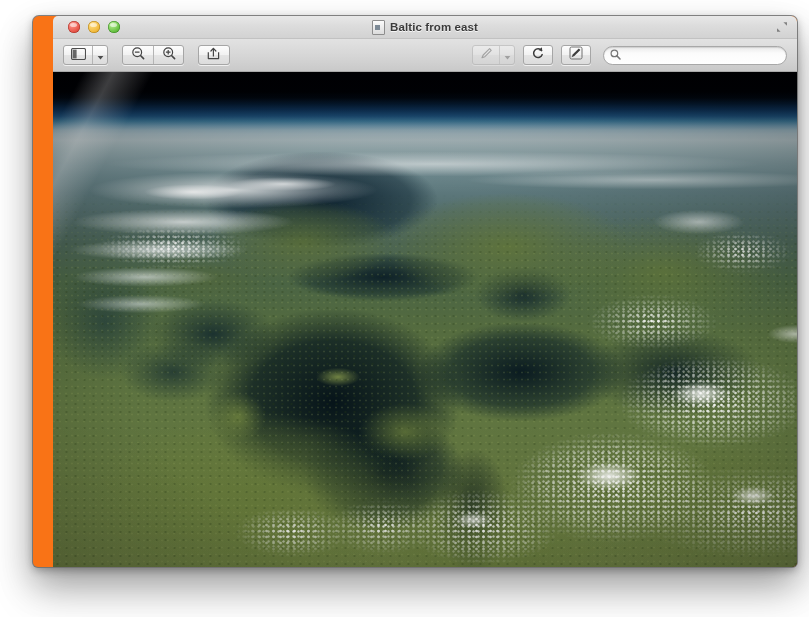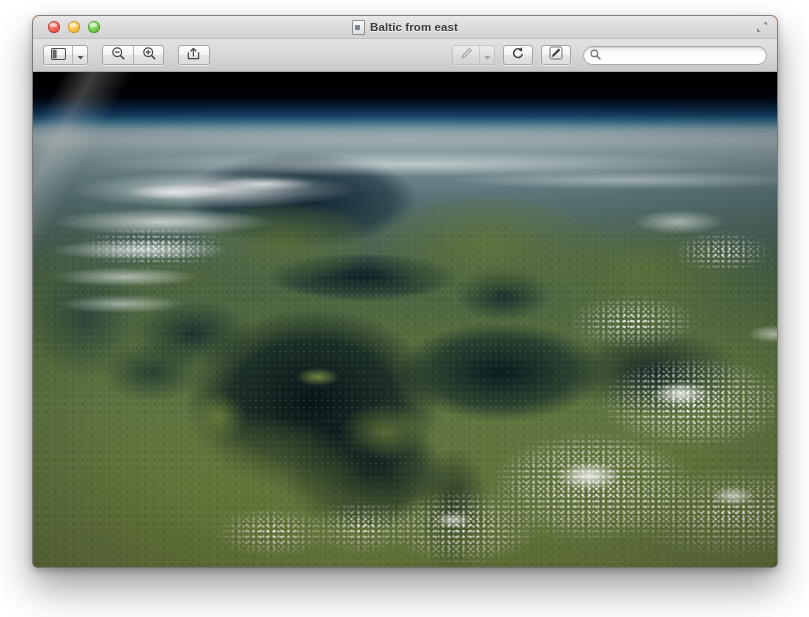--- a/index.html
+++ b/index.html
@@ -27,20 +27,21 @@
     width: 744px;
     height: 551px;
     border-radius: 6px 6px 5px 5px;
     background: #f97316;
     box-shadow:
        0 0 0 1px rgba(110,110,110,0.85),
        0 3px 9px rgba(0,0,0,0.30),
        0 16px 34px rgba(0,0,0,0.28),
        0 26px 46px rgba(0,0,0,0.16);
     overflow: hidden;
+    padding-left: 20px;
   }
 
   
   #titlebar {
     position: relative;
     height: 22px;
     background: linear-gradient(to bottom, #e8e8e8 0%, #dcdcdc 45%, #d2d2d2 100%);
     border-bottom: 1px solid #c2c2c2;
     border-radius: 5px 5px 0 0;
   }

